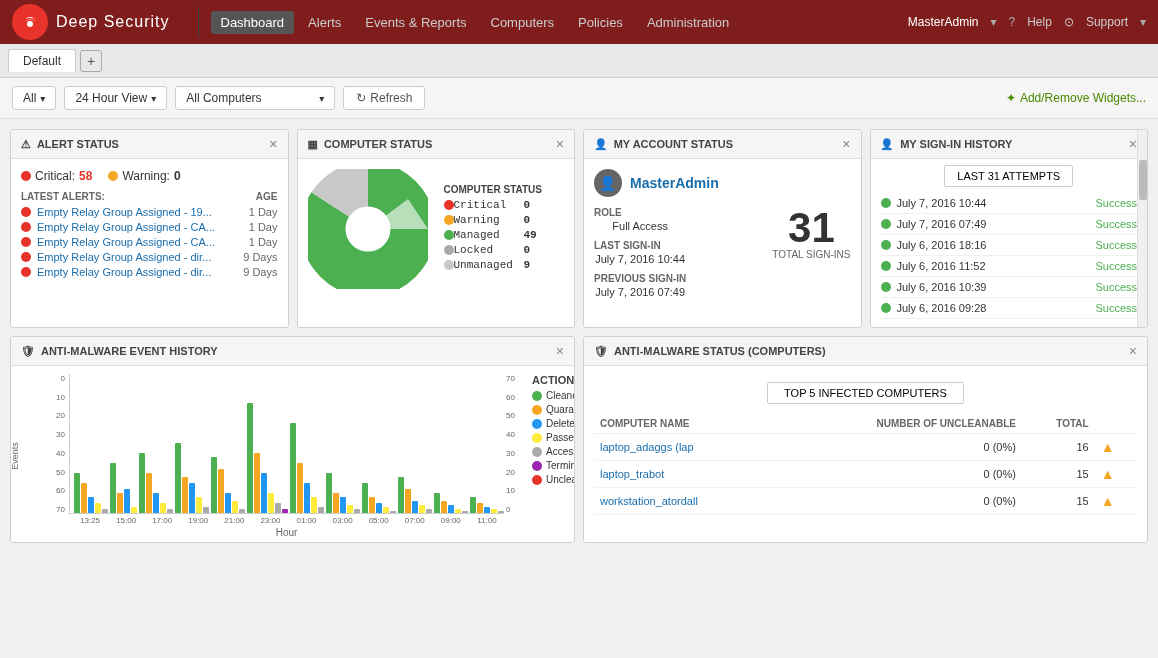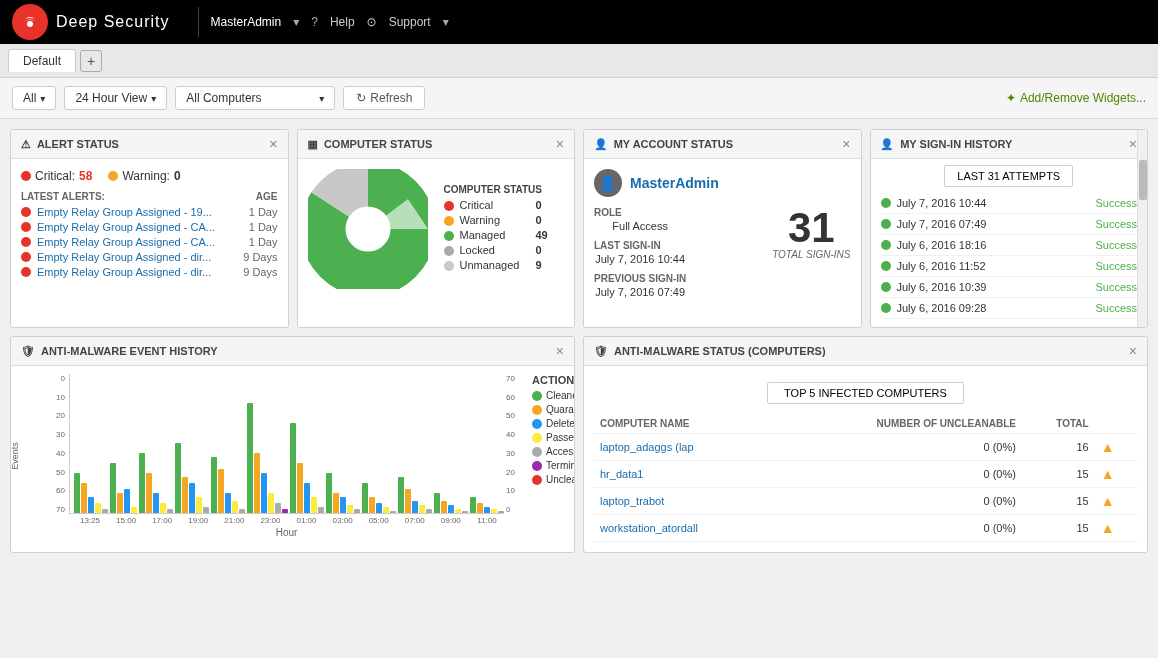--- a/index.html
+++ b/index.html
@@ -1,20 +1,20 @@
 <!DOCTYPE html>
 <html><head>
   <meta charset="utf-8">
   <style>
     * { box-sizing: border-box; margin: 0; padding: 0; }
     body { font-family: Arial, sans-serif; font-size: 12px; background: #f0f0f0; color: #333; }
 
     
     .navbar {
-      background: #000000;
+      background: #7f1d1d;
       display: flex;
       align-items: center;
       height: 44px;
       padding: 0 12px;
       color: #fff;
     }
     .nav-logo {
       display: flex;
       align-items: center;
       margin-right: 16px;
@@ -184,21 +184,21 @@
     
     .computer-status { grid-column: 2; grid-row: 1; }
     .computer-status-body {
       display: flex;
       align-items: center;
       gap: 16px;
       padding: 10px;
     }
     .pie-chart { position: relative; width: 120px; height: 120px; flex-shrink: 0; }
     .pie-legend { font-size: 11px; }
-    .legend-row { display: flex; align-items: flex-end; gap: 6px; margin-bottom: 3px; }
+    .legend-row { display: flex; align-items: center; margin-bottom: 3px; font-family: Liberation Mono, monospace; }
     .legend-label { color: #333; min-width: 70px; }
     .legend-value { color: #333; font-weight: bold; }
 
     
     .account-status { grid-column: 3; grid-row: 1; }
     .account-user {
       display: flex;
       align-items: center;
       gap: 8px;
       margin-bottom: 10px;
@@ -209,21 +209,21 @@
       border-radius: 50%;
       display: flex; align-items: center; justify-content: center;
       color: white; font-size: 14px;
     }
     .user-name { color: #1a6dad; font-size: 14px; font-weight: bold; }
     .account-info { display: flex; gap: 16px; align-items: flex-start; }
     .account-details { font-size: 11px; }
     .account-label { color: #666; font-size: 10px; text-transform: uppercase; font-weight: bold; margin-bottom: 2px; }
     .account-value { color: #333; margin-bottom: 8px; text-align: center; }
     .sign-count { font-size: 42px; font-weight: bold; color: #333; line-height: 1; }
-    .sign-count-label { font-size: 10px; color: #666; text-transform: uppercase; font-style: italic; }
+    .sign-count-label { font-size: 10px; color: #666; text-transform: uppercase; }
 
     
     .signin-history { grid-column: 4; grid-row: 1; }
     .attempts-btn {
       background: white;
       border: 1px solid #ccc;
       padding: 4px 12px;
       font-size: 11px;
       cursor: pointer;
       margin: 6px auto;
@@ -356,20 +356,28 @@
       <svg width="22" height="22" viewBox="0 0 22 22">
         <circle cx="11" cy="11" r="10" fill="#e8332a"></circle>
         <path d="M6 8 Q11 4 16 8 Q11 6 6 8Z" fill="white"></path>
         <path d="M5 10 Q11 7 17 10 Q11 8 5 10Z" fill="white"></path>
         <circle cx="11" cy="13" r="3" fill="white"></circle>
       </svg>
     </div>
     <span class="nav-logo-text">Deep Security</span>
   </div>
   <div class="nav-divider"></div>
+  <div class="nav-links">
+    <span class="nav-link" style="color:white;background:#555;">Dashboard</span>
+    <span class="nav-link">Alerts</span>
+    <span class="nav-link">Events &amp; Reports</span>
+    <span class="nav-link">Computers</span>
+    <span class="nav-link">Policies</span>
+    <span class="nav-link">Administration</span>
+  </div>
   <div class="nav-right">
     <span style="color:white;">MasterAdmin</span>
     <span style="color:#aaa;">▾</span>
     <span style="color:#aaa;">?</span>
     <span>Help</span>
     <span>⊙</span>
     <span>Support</span>
     <span style="color:#aaa;">▾</span>
   </div>
 </nav>
@@ -779,26 +787,20 @@
           </tr>
         </thead>
         <tbody id="top5-tbody">
             <tr>
     <td class="link">laptop_adaggs (lap</td>
     <td class="right">0 (0%)</td>
     <td class="right">16</td>
     <td><span class="arrow-up">▲</span></td>
   </tr>
             <tr>
-    <td class="link">hr_data1</td>
-    <td class="right">0 (0%)</td>
-    <td class="right">15</td>
-    <td><span class="arrow-up">▲</span></td>
-  </tr>
-            <tr>
     <td class="link">laptop_trabot</td>
     <td class="right">0 (0%)</td>
     <td class="right">15</td>
     <td><span class="arrow-up">▲</span></td>
   </tr>
             <tr>
     <td class="link">workstation_atordall</td>
     <td class="right">0 (0%)</td>
     <td class="right">15</td>
     <td><span class="arrow-up">▲</span></td>

